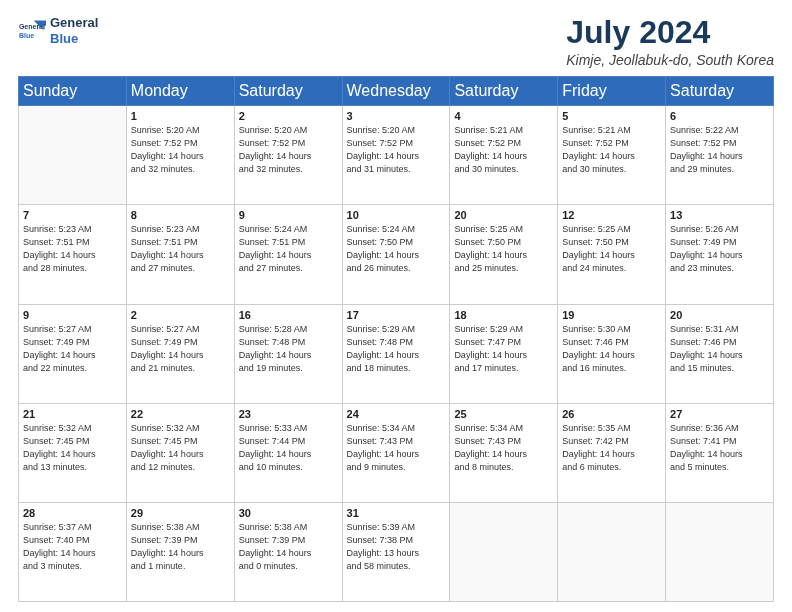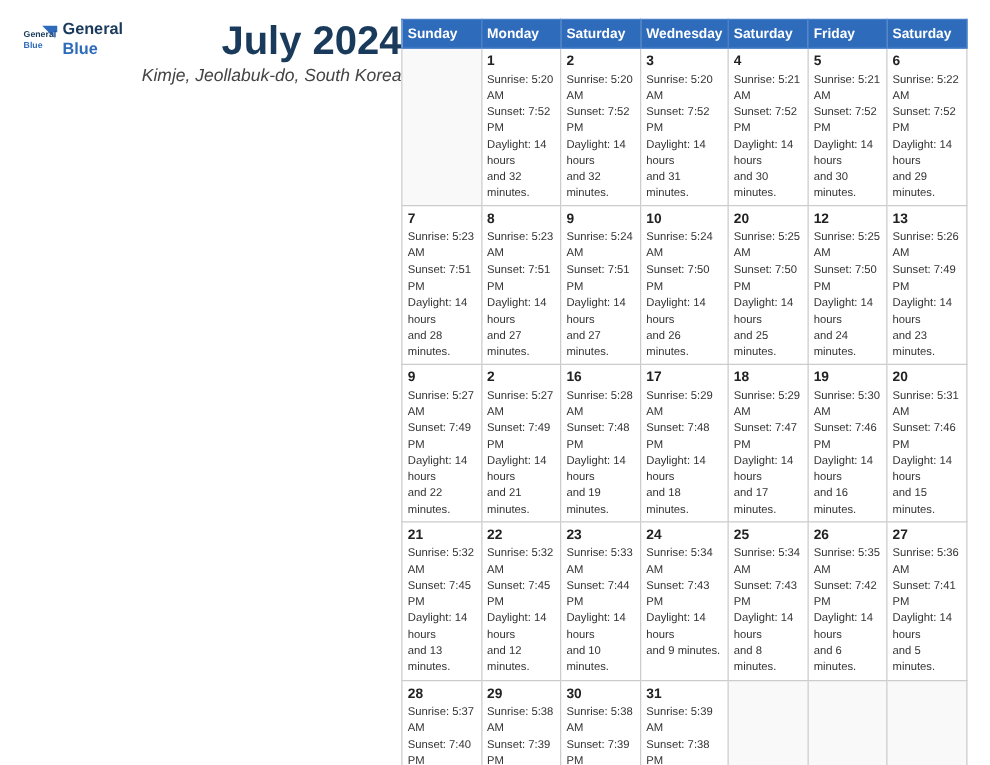--- a/index.html
+++ b/index.html
@@ -8,21 +8,21 @@
       background: #fff;
       width: 792px;
       height: 612px;
       overflow: hidden;
     }
     .page {
       width: 792px;
       height: 612px;
       padding: 15px 18px 10px 18px;
       display: flex;
-      flex-direction: row;
+      flex-direction: column;
     }
     .header {
       display: flex;
       justify-content: space-between;
       align-items: flex-start;
       margin-bottom: 8px;
     }
     .logo {
       display: flex;
       align-items: center;
@@ -32,21 +32,20 @@
       font-size: 13px;
       font-weight: bold;
       color: #1a3a5c;
       line-height: 1.2;
     }
     .logo-icon {
       width: 28px;
       height: 28px;
     }
     .title-block {
-      text-align: right;
       margin-left: 15px;
     }
     .main-title {
       font-size: 32px;
       font-weight: bold;
       color: #1a3a5c;
       line-height: 1.1;
     }
     .subtitle {
       font-size: 14px;
@@ -56,22 +55,22 @@
     }
     .calendar {
       width: 100%;
       border-collapse: collapse;
       flex: 1;
       font-size: 9.5px;
     }
     .calendar thead tr th {
       background: #2e6bba;
       color: #fff;
-      font-size: 11px;
-      font-weight: bold;
+      font-size: 16px;
+      font-weight: normal;
       padding: 5px 4px;
       border: 1px solid #4a80c8;
       text-align: left;
     }
     .calendar tbody tr td {
       border: 1px solid #ccc;
       vertical-align: top;
       padding: 4px 4px 3px 4px;
       width: calc(100% / 7);
       height: 82px;

